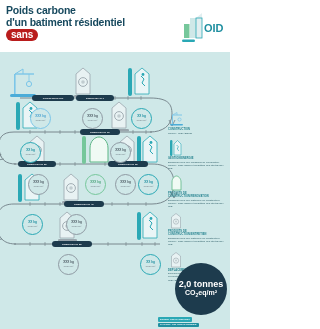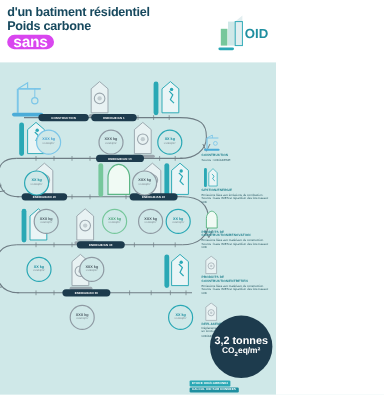--- a/index.html
+++ b/index.html
@@ -18,23 +18,23 @@
     background:#ffffff;
   }
   .title{
     position:absolute;left:6px;top:4px;width:170px;
     font-size:10.5px;font-weight:bold;line-height:12.4px;
     color:#17495e;letter-spacing:-0.2px;
   }
   .title-l3{display:flex;align-items:center;gap:3px;}
   .pill{
     display:inline-block;
-    background:#d946ef;color:#ffffff;
+    background:#b91c1c;color:#ffffff;
     border-radius:7px;padding:1px 5px 1.5px 5px;
-    font-size:13px;font-weight:bold;line-height:10px;
+    font-size:10px;font-weight:bold;line-height:10px;
   }
 
   
   .logo{position:absolute;right:4px;top:10px;width:50px;height:36px;}
 
   
   .canvas{
     position:absolute;left:0;top:52px;width:230px;height:277px;
     background:#cfe8e8;
   }
@@ -109,22 +109,22 @@
     white-space:nowrap;padding:0 2px;
   }
 </style>
 </head>
 <body>
 
 <div id="page">
 
   <div class="header">
     <div class="title">
+      <div>Poids carbone</div>
       <div>d'un batiment résidentiel</div>
-      <div>Poids carbone</div>
       <div class="title-l3">
         <span class="pill">sans</span>
       </div>
     </div>
 
     <svg class="logo" viewBox="0 0 50 36">
       <g>
         <rect x="8" y="14" width="5.5" height="14" fill="#76c79b"></rect>
         <rect x="14" y="8" width="6" height="20" fill="#cfe8e8"></rect>
         <path d="M20 8 L26 3 L26 28 L20 28 Z" fill="#e2eef0"></path>
@@ -415,21 +415,21 @@
           <path d="M1.5 4 L6 0.5 L10.5 4 L10.5 15 L1.5 15 Z" fill="#e8f2f3" stroke="#9aa6ad" stroke-width="0.6"></path>
           <circle cx="6" cy="8.6" r="2.6" fill="none" stroke="#9aa6ad" stroke-width="0.6"></circle>
           <circle cx="6" cy="8.6" r="1" fill="#9aa6ad" opacity="0.5"></circle>
         </svg>
         <div class="leg-head">DEPLACEMENTS</div>
         <div class="leg-body">Déplacements domicile/travail quotidiens ajustés en fonction de la localisation. Source : OID/ADEME</div>
       </div>
     </div>
 
     <div class="total">
-      <div class="total-n">3,2 tonnes</div>
+      <div class="total-n">2,0 tonnes</div>
       <div class="total-u"><span>CO</span><sub>2</sub><span>eq/m²</span></div>
     </div>
 
     <div class="footnotes">
       <span class="fn">ETUDE OID/CARBONE4</span>
       <span class="fn alt">CALCUL OID SUR DONNEES</span>
     </div>
 
   </div>
 </div>

